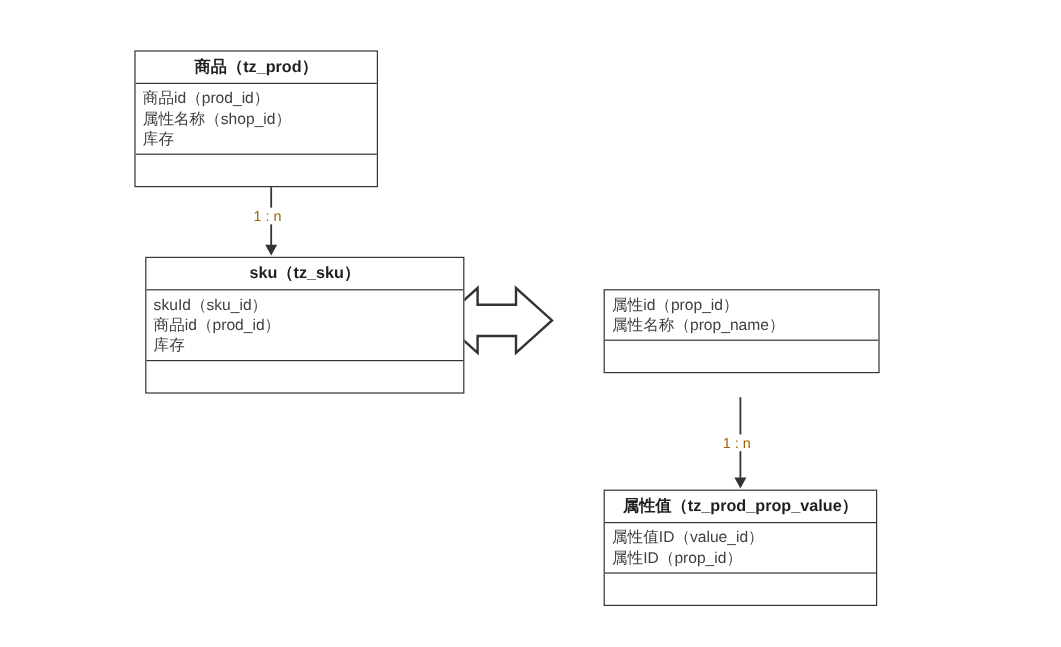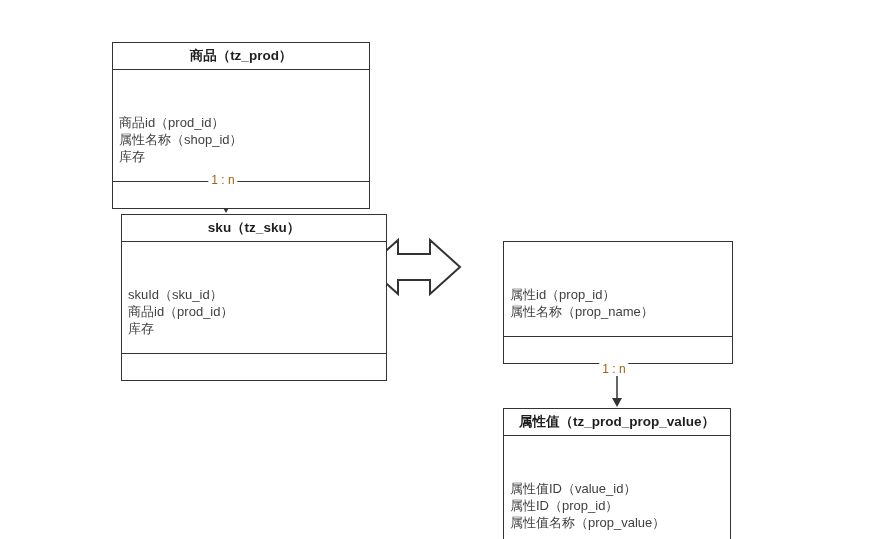--- a/index.html
+++ b/index.html
@@ -34,23 +34,22 @@
     line-height: 26px;
     text-align: center;
     font-size: 13.5px;
     font-weight: bold;
     color: #1f1f1f;
     border-bottom: 1px solid #333333;
     white-space: nowrap;
     overflow: hidden;
   }
   .er-table .table-body {
-    padding: 3px 0 16px 0;
+    padding: 3px 0 4px 0;
     border-bottom: 1px solid #333333;
-    margin-top: 41px;
   }
   .er-table .field {
     font-size: 13px;
     line-height: 17px;
     color: #3f3f3f;
     padding-left: 6px;
     white-space: nowrap;
     overflow: hidden;
   }
   .er-table .table-footer {
@@ -76,21 +75,21 @@
 
     <line x1="226" y1="147" x2="226" y2="205" stroke="#333333" stroke-width="1.5"></line>
     <polygon points="221,204 231,204 226,213" fill="#333333"></polygon>
 
     <line x1="617" y1="331" x2="617" y2="399" stroke="#333333" stroke-width="1.5"></line>
     <polygon points="612,398 622,398 617,407" fill="#333333"></polygon>
 
     <path d="M 368 267 L 398 240 L 398 254 L 430 254 L 430 240 L 460 267 L 430 294 L 430 280 L 398 280 L 398 294 Z" fill="#ffffff" stroke="#333333" stroke-width="2" stroke-linejoin="miter"></path>
   </svg>
 
-  <div class="er-table" style="left:112px; top:42px; width:258px;">
+  <div class="er-table" style="left:112px; top:42px; width:203px;">
     <div class="table-header">商品（tz_prod）</div>
     <div class="table-body">
       <div class="field">商品id（prod_id）</div>
       <div class="field">属性名称（shop_id）</div>
       <div class="field">库存</div>
     </div>
     <div class="table-footer"></div>
   </div>
 
   <div class="er-table" style="left:121px; top:214px; width:266px;">
@@ -109,21 +108,20 @@
       <div class="field">属性名称（prop_name）</div>
     </div>
     <div class="table-footer"></div>
   </div>
 
   <div class="er-table" style="left:503px; top:408px; width:228px;">
     <div class="table-header">属性值（tz_prod_prop_value）</div>
     <div class="table-body">
       <div class="field">属性值ID（value_id）</div>
       <div class="field">属性ID（prop_id）</div>
-      <div class="field">属性值名称（prop_value）</div>
     </div>
     <div class="table-footer"></div>
   </div>
 
   <div class="rel-label" style="left:223px; top:173px;">1 : n</div>
   <div class="rel-label" style="left:614px; top:362px;">1 : n</div>
 
 </div>
 
 </body></html>

